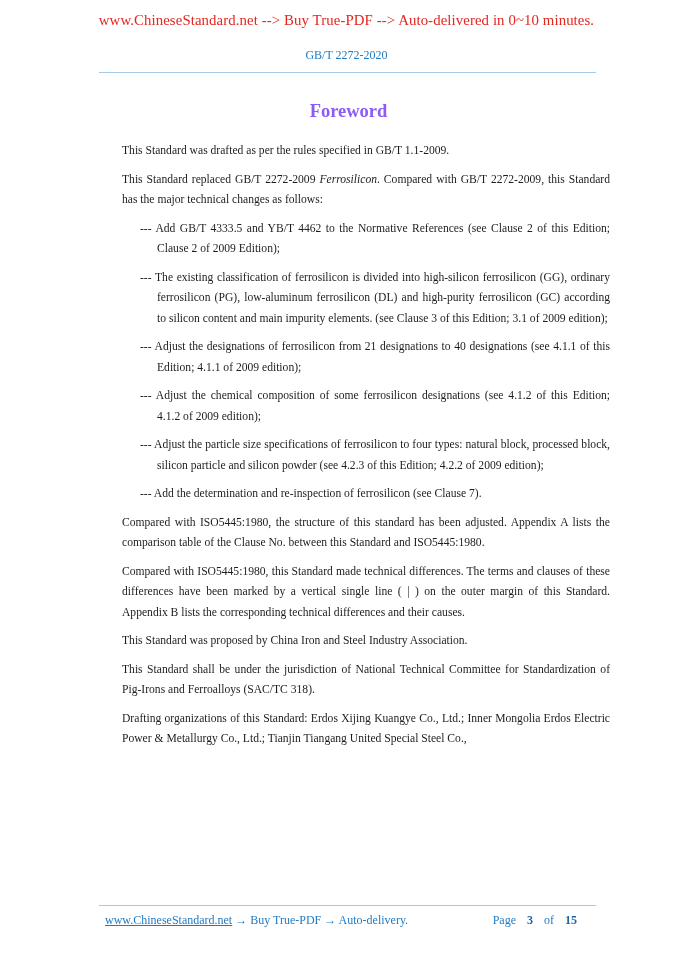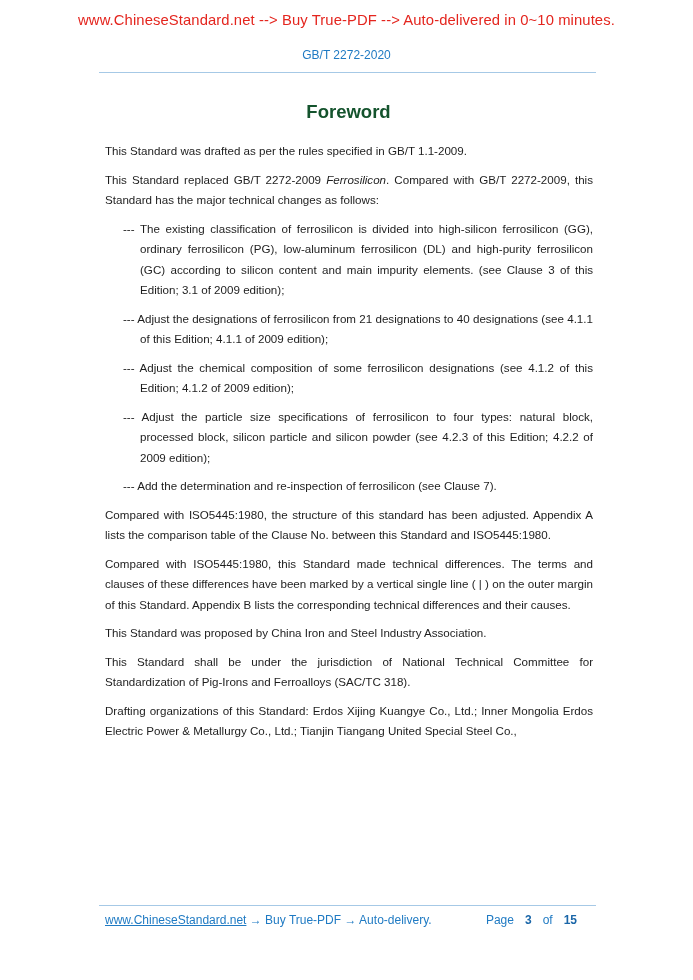--- a/index.html
+++ b/index.html
@@ -1,15 +1,15 @@
 <!DOCTYPE html>
 <html><head>
 <meta charset="utf-8">
 <style>
-  * { margin: 0; padding: 0; box-sizing: border-box; }
+  * { margin: 0; padding: 0; box-sizing: border-box; font-family: Liberation Serif, serif; }
   html, body { background: #ffffff; }
   .page {
     position: relative;
     width: 693px;
     height: 980px;
     background: #ffffff;
     font-family: "Liberation Sans", sans-serif;
     overflow: hidden;
   }
   .promo {
@@ -32,25 +32,25 @@
     top: 72px; left: 99px;
     width: 497px; height: 0;
     border-top: 1px solid #a6c9e6;
   }
   .title {
     position: absolute;
     top: 101px; left: 4px; right: 0;
     text-align: center;
     font-size: 18.5px;
     font-weight: bold;
-    color: #14532d;
+    color: #8b5cf6;
   }
   .content {
     position: absolute;
-    top: 141px; left: 105px;
+    top: 141px; left: 122px;
     width: 488px;
     font-size: 11.6px;
     line-height: 20.5px;
     color: #1d1d1d;
     text-align: justify;
   }
   .content p { margin: 0 0 8px 0; }
   .content p.hang {
     padding-left: 35px;
     text-indent: -17px;
@@ -91,20 +91,21 @@
   <div class="head-rule"></div>
 
   <div class="title">Foreword</div>
 
   <div class="content">
 
     <p>This Standard was drafted as per the rules specified in GB/T 1.1-2009.</p>
 
     <p><span>This Standard replaced GB/T 2272-2009 </span><em>Ferrosilicon</em><span>. Compared with GB/T 2272-2009, this Standard has the major technical changes as follows:</span></p>
 
+    <p class="hang">--- Add GB/T 4333.5 and YB/T 4462 to the Normative References (see Clause 2 of this Edition; Clause 2 of 2009 Edition);</p>
     <p class="hang">--- The existing classification of ferrosilicon is divided into high-silicon ferrosilicon (GG), ordinary ferrosilicon (PG), low-aluminum ferrosilicon (DL) and high-purity ferrosilicon (GC) according to silicon content and main impurity elements. (see Clause 3 of this Edition; 3.1 of 2009 edition);</p>
     <p class="hang">--- Adjust the designations of ferrosilicon from 21 designations to 40 designations (see 4.1.1 of this Edition; 4.1.1 of 2009 edition);</p>
     <p class="hang">--- Adjust the chemical composition of some ferrosilicon designations (see 4.1.2 of this Edition; 4.1.2 of 2009 edition);</p>
     <p class="hang">--- Adjust the particle size specifications of ferrosilicon to four types: natural block, processed block, silicon particle and silicon powder (see 4.2.3 of this Edition; 4.2.2 of 2009 edition);</p>
     <p class="hang">--- Add the determination and re-inspection of ferrosilicon (see Clause 7).</p>
 
 
     <p>Compared with ISO5445:1980, the structure of this standard has been adjusted. Appendix A lists the comparison table of the Clause No. between this Standard and ISO5445:1980.</p>
 
     <p>Compared with ISO5445:1980, this Standard made technical differences. The terms and clauses of these differences have been marked by a vertical single line ( | ) on the outer margin of this Standard. Appendix B lists the corresponding technical differences and their causes.</p>

